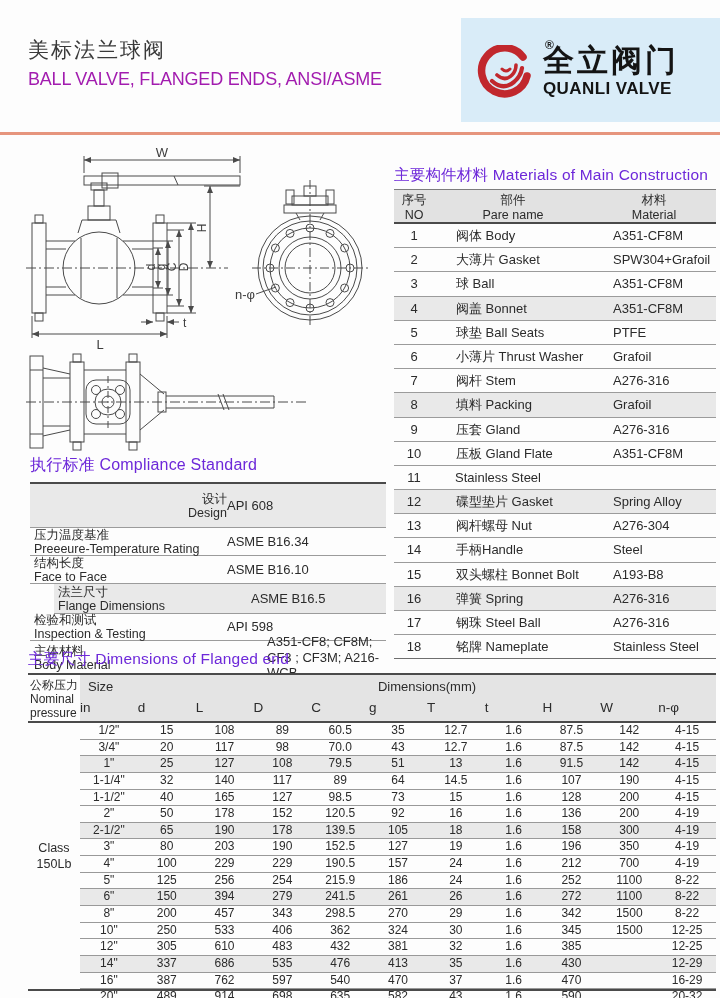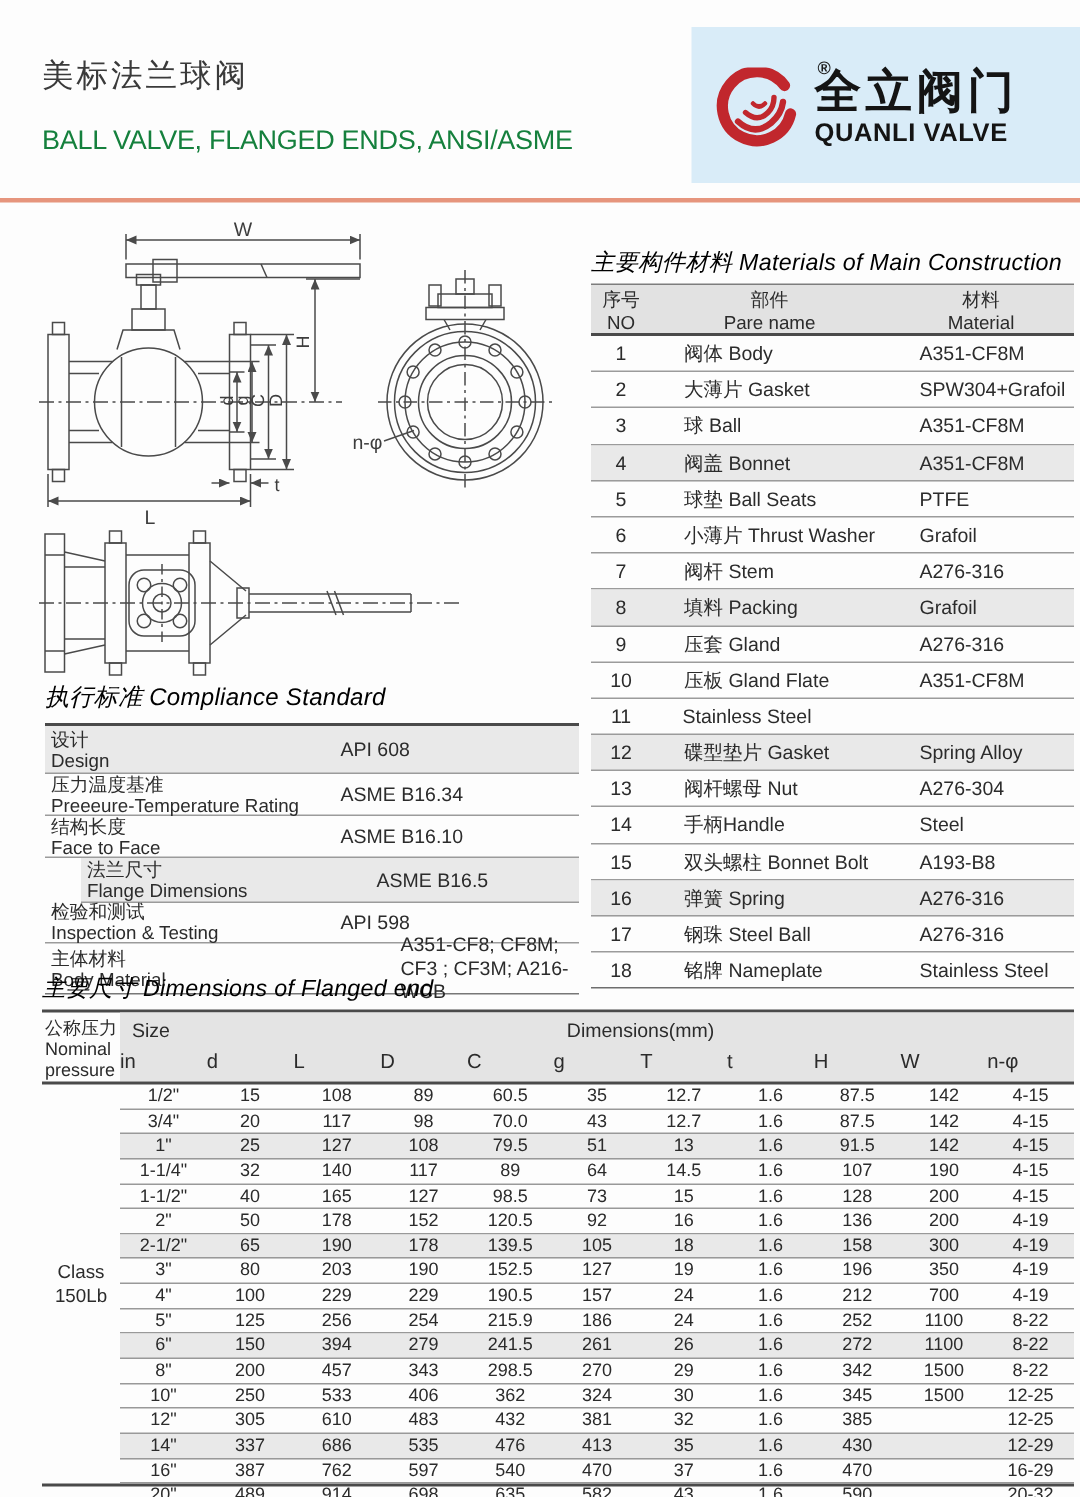--- a/index.html
+++ b/index.html
@@ -2,37 +2,37 @@
 <html><head>
 <meta charset="utf-8">
 <style>
   html,body{margin:0;padding:0;background:#e8e8e8;}
   .page{position:relative;width:720px;height:998px;background:#fdfdfd;margin:0 auto;
         font-family:"Liberation Sans","DejaVu Sans",sans-serif;color:#2b2b2b;overflow:hidden;}
 
   
   .titles{position:absolute;left:28px;top:36px;}
   .title-zh{font-size:21px;color:#3a3a3a;letter-spacing:2px;}
-  .title-en{font-size:18px;margin-top:19px;color:#15803d;letter-spacing:-0.2px;}
+  .title-en{font-size:18px;margin-top:5px;color:#a21caf;letter-spacing:-0.2px;}
   .logo-box{position:absolute;left:461px;top:18px;width:259px;height:104px;background:#d9ecf8;
             display:flex;align-items:center;box-sizing:border-box;padding-left:16px;}
   .logo-icon{width:56px;height:56px;flex:none;margin-top:6px;}
   .reg-mark{position:absolute;left:84px;top:20px;font-size:12px;font-weight:bold;color:#1a1a1a;}
   .brand-text{margin-left:10px;margin-top:4px;}
   .brand-zh{font-size:31px;font-weight:bold;color:#141414;letter-spacing:3px;line-height:1.05;}
   .brand-en{font-size:17px;font-weight:bold;color:#141414;letter-spacing:0.4px;margin-top:1px;}
   .rule{position:absolute;left:0;top:132px;width:720px;height:3px;background:#e6957d;}
 
   
   .drawing1{position:absolute;left:22px;top:146px;}
   .drawing2{position:absolute;left:22px;top:350px;}
   .drw text{fill:#3d3d3d;font-family:"Liberation Sans","DejaVu Sans",sans-serif;}
 
   
-  .sec-title{position:absolute;font-size:15.5px;color:#000000;letter-spacing:0.2px;font-style:italic;}
+  .sec-title{position:absolute;font-size:15.5px;color:#6d28d9;letter-spacing:0.2px;}
   .mat-title{left:394px;top:165px;}
   .comp-title{left:30px;top:455px;font-size:16px;}
   .dim-title{left:28px;top:649px;}
 
   
   .mat-table{position:absolute;left:394px;top:189px;width:322px;border-top:1px solid #7d7d7d;border-bottom:1px solid #6e6e6e;}
   .mat-head{display:grid;grid-template-columns:40px 158px 1fr;background:#e2e2e2;height:34px;
             border-bottom:2px solid #4a4a4a;font-size:12.5px;line-height:1.2;box-sizing:border-box;padding-top:3px;}
   .mat-head div{text-align:center;}
   .mat-row{display:grid;grid-template-columns:40px 158px 1fr;height:23.2px;line-height:23.2px;
@@ -314,21 +314,21 @@
         <div class="mat-row">
           <div class="c-no">18</div>
           <div class="c-part">铭牌 Nameplate</div>
           <div class="c-mat">Stainless Steel</div>
         </div>
       </div>
   </div>
 
   <div class="sec-title comp-title">执行标准 Compliance Standard</div>
   <div class="comp-table" id="comp-body">
-      <div class="comp-row shade" style="height: 32px;">
+      <div class="comp-row shade" style="height: 44px; text-align: right;">
         <div class="comp-label">
           <div>设计</div>
           <div>Design</div>
         </div>
         <div class="comp-value">
           <div>API 608</div>
         </div>
       </div>
       <div class="comp-row" style="height: 28px;">
         <div class="comp-label">

